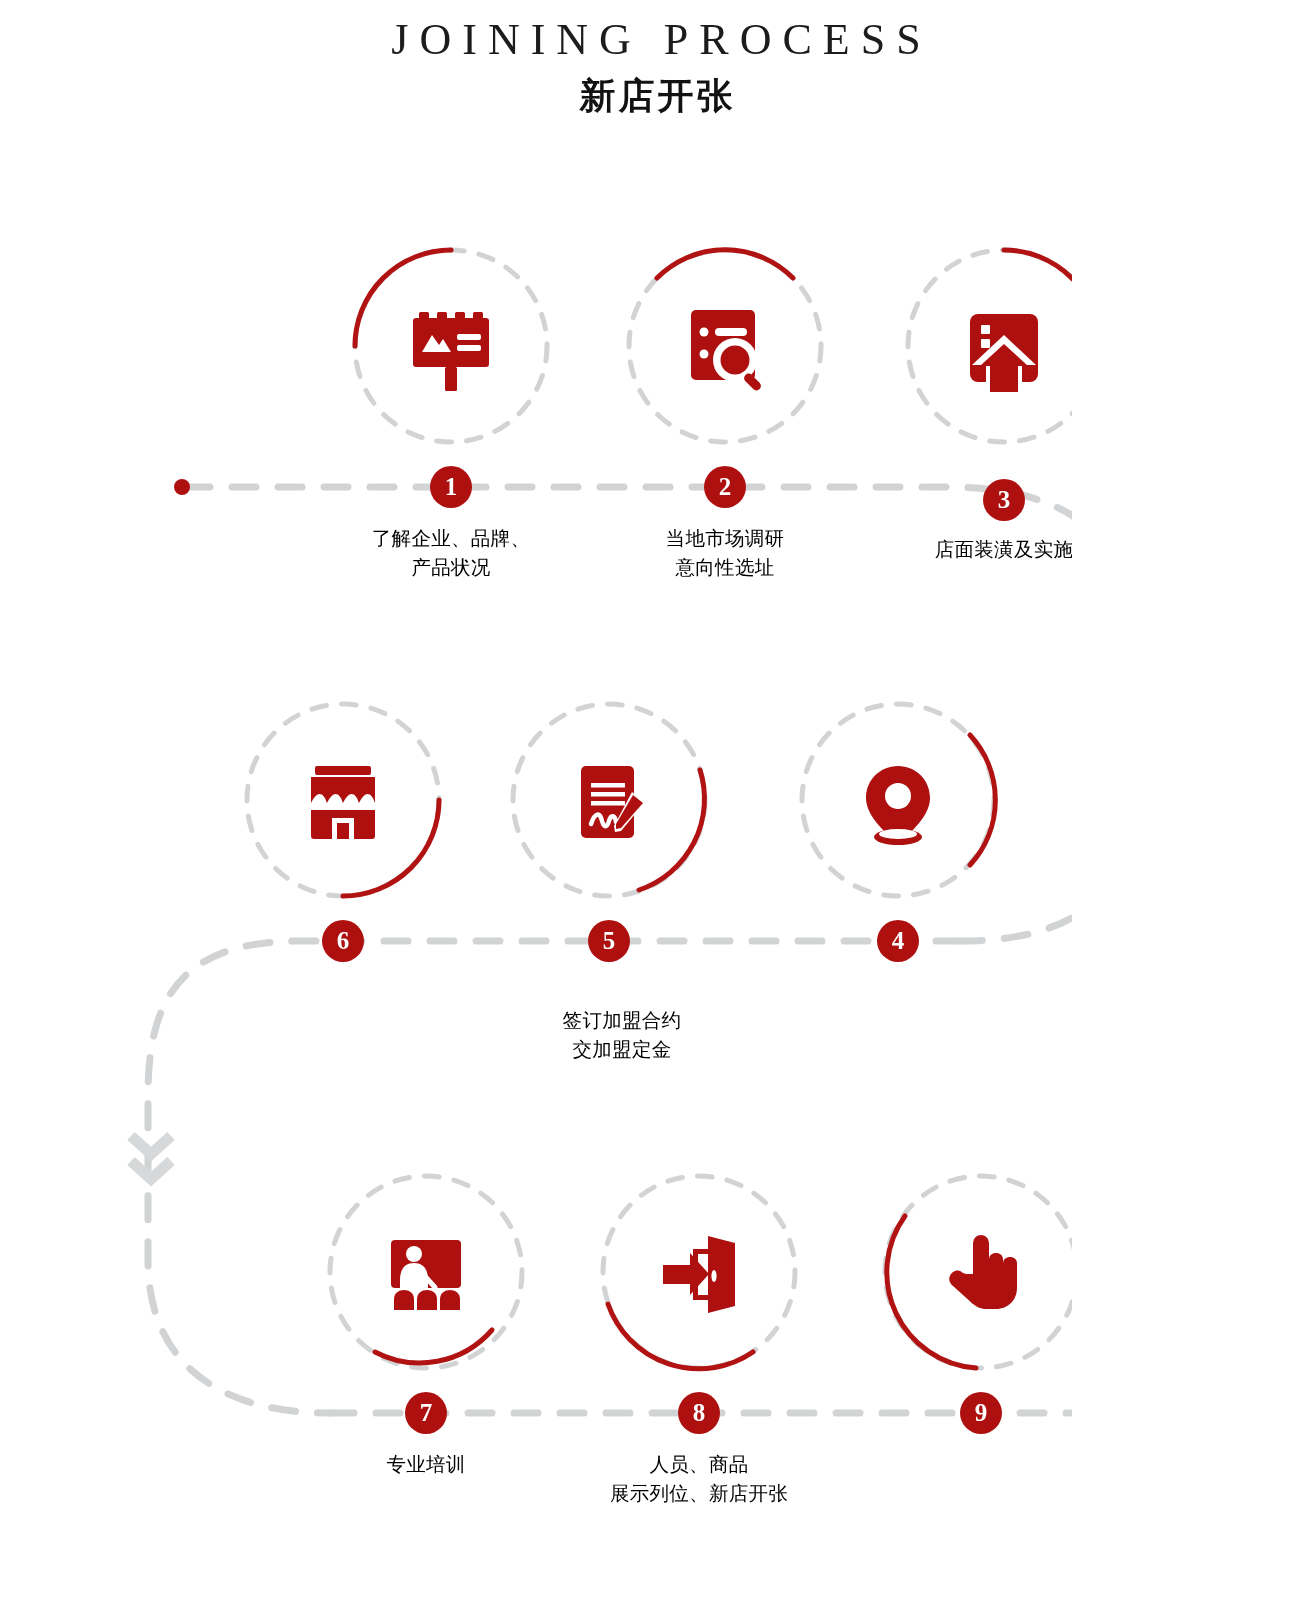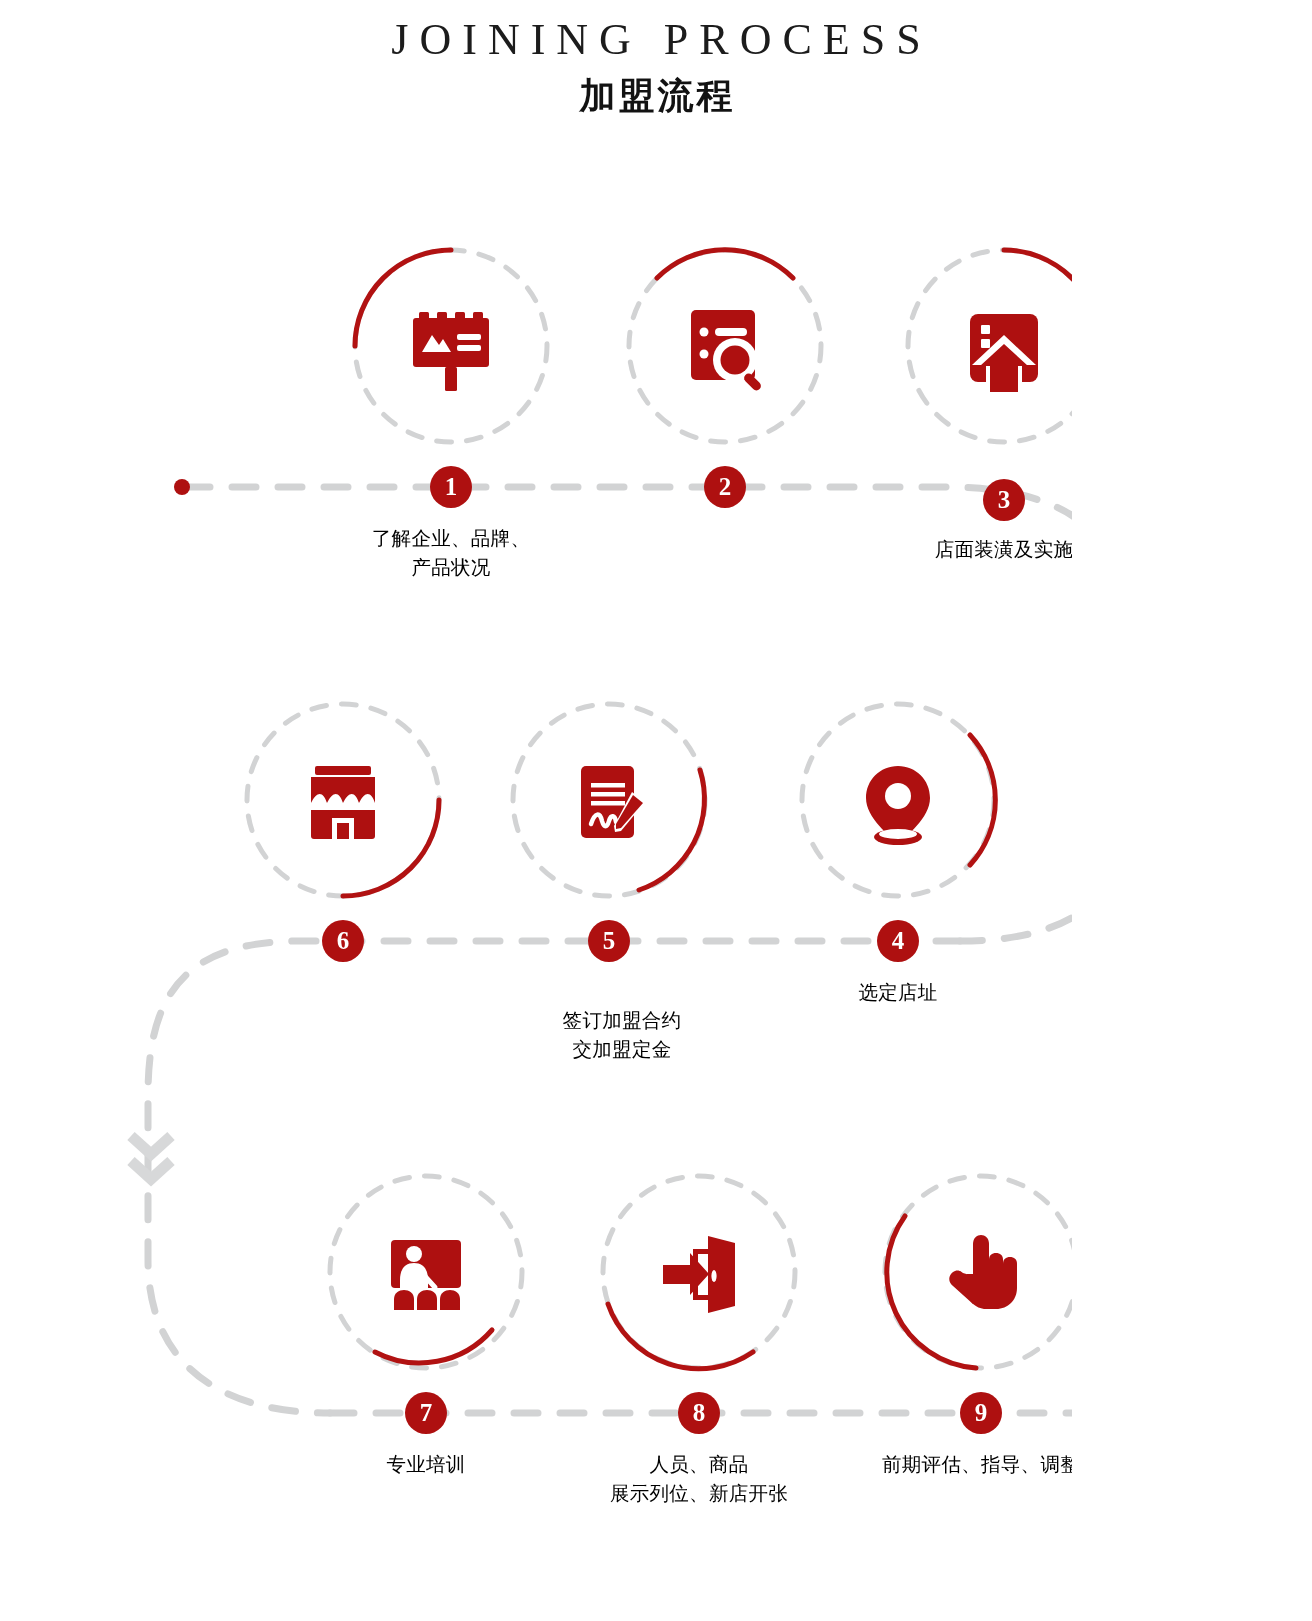--- a/index.html
+++ b/index.html
@@ -104,21 +104,21 @@
     letter-spacing: 0.3px;
   }
 </style>
 </head>
 <body>
 
 <div id="canvas">
 
   <div class="header">
     <div class="title-en">JOINING PROCESS</div>
-    <div class="title-cn">加盟流程</div>
+    <div class="title-cn">新店开张</div>
   </div>
 
   <svg id="pathLayer" viewBox="0 0 1312 1621">
 
     <path d="M 186 487 L 945 487
              C 1075 487 1130 540 1130 640
              L 1130 800
              C 1130 900 1070 941 960 941" fill="none" stroke="#D2D3D4" stroke-width="7" stroke-linecap="round" stroke-dasharray="24 22"></path>
 
     <path d="M 960 941 L 300 941
@@ -186,20 +186,22 @@
         </g>
         <g>
           <circle cx="62" cy="66" r="22" fill="#ffffff"></circle>
           <circle cx="62" cy="66" r="14.5" fill="#AE1010"></circle>
           <rect x="75" y="78" width="9" height="20" rx="4.5" fill="#AE1010" transform="rotate(-45 79.5 88)"></rect>
         </g>
       </svg>
     </span>
   </div>
   <div class="badge" style="left:704px; top:466px;">2</div>
+  <div class="caption" style="left:575px; top:524px; width:300px;">当地市场调研
+意向性选址</div>
 
   <div class="node" style="left:904px; top:246px;">
     <svg class="ring" viewBox="0 0 200 200">
       <circle cx="100" cy="100" r="96" fill="none" stroke="#D2D3D4" stroke-width="5" stroke-dasharray="15 15" stroke-linecap="round"></circle>
       <path d="M 100 4 A 96 96 0 0 1 196 100" fill="none" stroke="#B11212" stroke-width="5" stroke-linecap="round"></path>
     </svg>
     <span class="glyph">
       <svg viewBox="0 0 104 104">
         <rect x="18" y="20" width="68" height="68" rx="8" fill="#AE1010"></rect>
         <g fill="#ffffff">
@@ -266,21 +268,20 @@
     <span class="glyph">
       <svg viewBox="0 0 104 104">
         <path d="M 52 18 C 34 18 20 32 20 50 C 20 70 44 88 52 96 C 60 88 84 70 84 50 C 84 32 70 18 52 18 Z" fill="#AE1010"></path>
         <circle cx="52" cy="48" r="13" fill="#ffffff"></circle>
         <ellipse cx="52" cy="89" rx="24" ry="8" fill="#AE1010"></ellipse>
         <ellipse cx="52" cy="86" rx="19" ry="5" fill="#ffffff"></ellipse>
       </svg>
     </span>
   </div>
   <div class="badge" style="left:877px; top:920px;">4</div>
-  <div class="caption" style="left:748px; top:978px; width:300px;">选定店址</div>
 
   <div class="node" style="left:326px; top:1172px;">
     <svg class="ring" viewBox="0 0 200 200">
       <circle cx="100" cy="100" r="96" fill="none" stroke="#D2D3D4" stroke-width="5" stroke-dasharray="15 15" stroke-linecap="round"></circle>
       <path d="M 166 158 A 96 96 0 0 1 49 180" fill="none" stroke="#B11212" stroke-width="5" stroke-linecap="round"></path>
     </svg>
     <span class="glyph">
       <svg viewBox="0 0 104 104">
         <rect x="17" y="20" width="70" height="48" rx="4" fill="#AE1010"></rect>
         <g fill="#ffffff">
@@ -330,15 +331,14 @@
           <path d="M 44 24 C 44 18 48 15 52 15 C 56 15 60 18 60 24 L 60 58 L 44 58 Z"></path>
           <path d="M 60 40 C 60 35 63 33 67 33 C 71 33 74 35 74 40 L 74 62 L 60 62 Z"></path>
           <path d="M 74 44 C 74 39 77 37 81 37 C 85 37 88 39 88 44 L 88 64 L 74 64 Z"></path>
           <path d="M 34 53 C 30 49 25 50 22 54 C 19 58 20 63 24 66 L 44 84 L 44 56 Z"></path>
           <path d="M 38 54 L 88 54 L 88 68 C 88 80 79 89 67 89 L 57 89 C 46 89 38 80 38 69 Z"></path>
         </g>
       </svg>
     </span>
   </div>
   <div class="badge" style="left:960px; top:1392px;">9</div>
-  <div class="caption" style="left:831px; top:1450px; width:300px;">前期评估、指导、调整</div>
 
 </div>
 
 </body></html>

